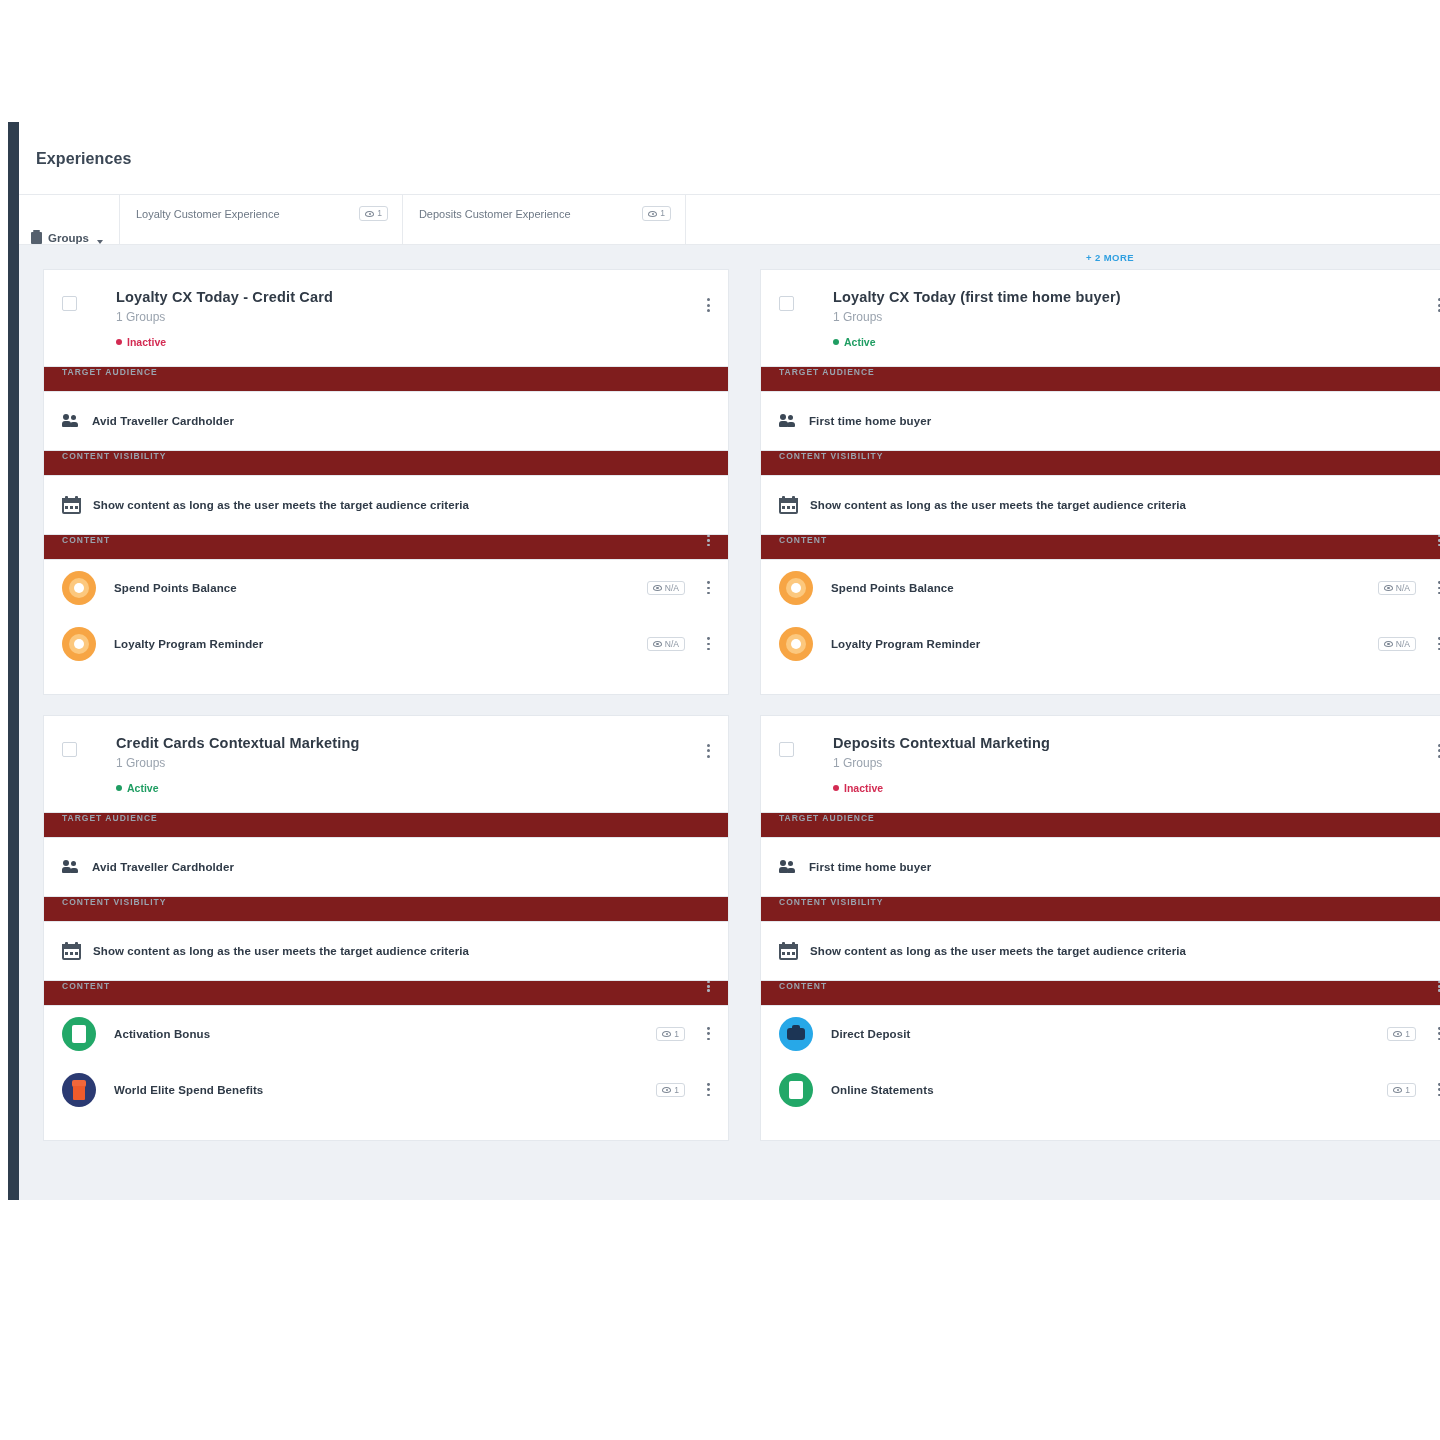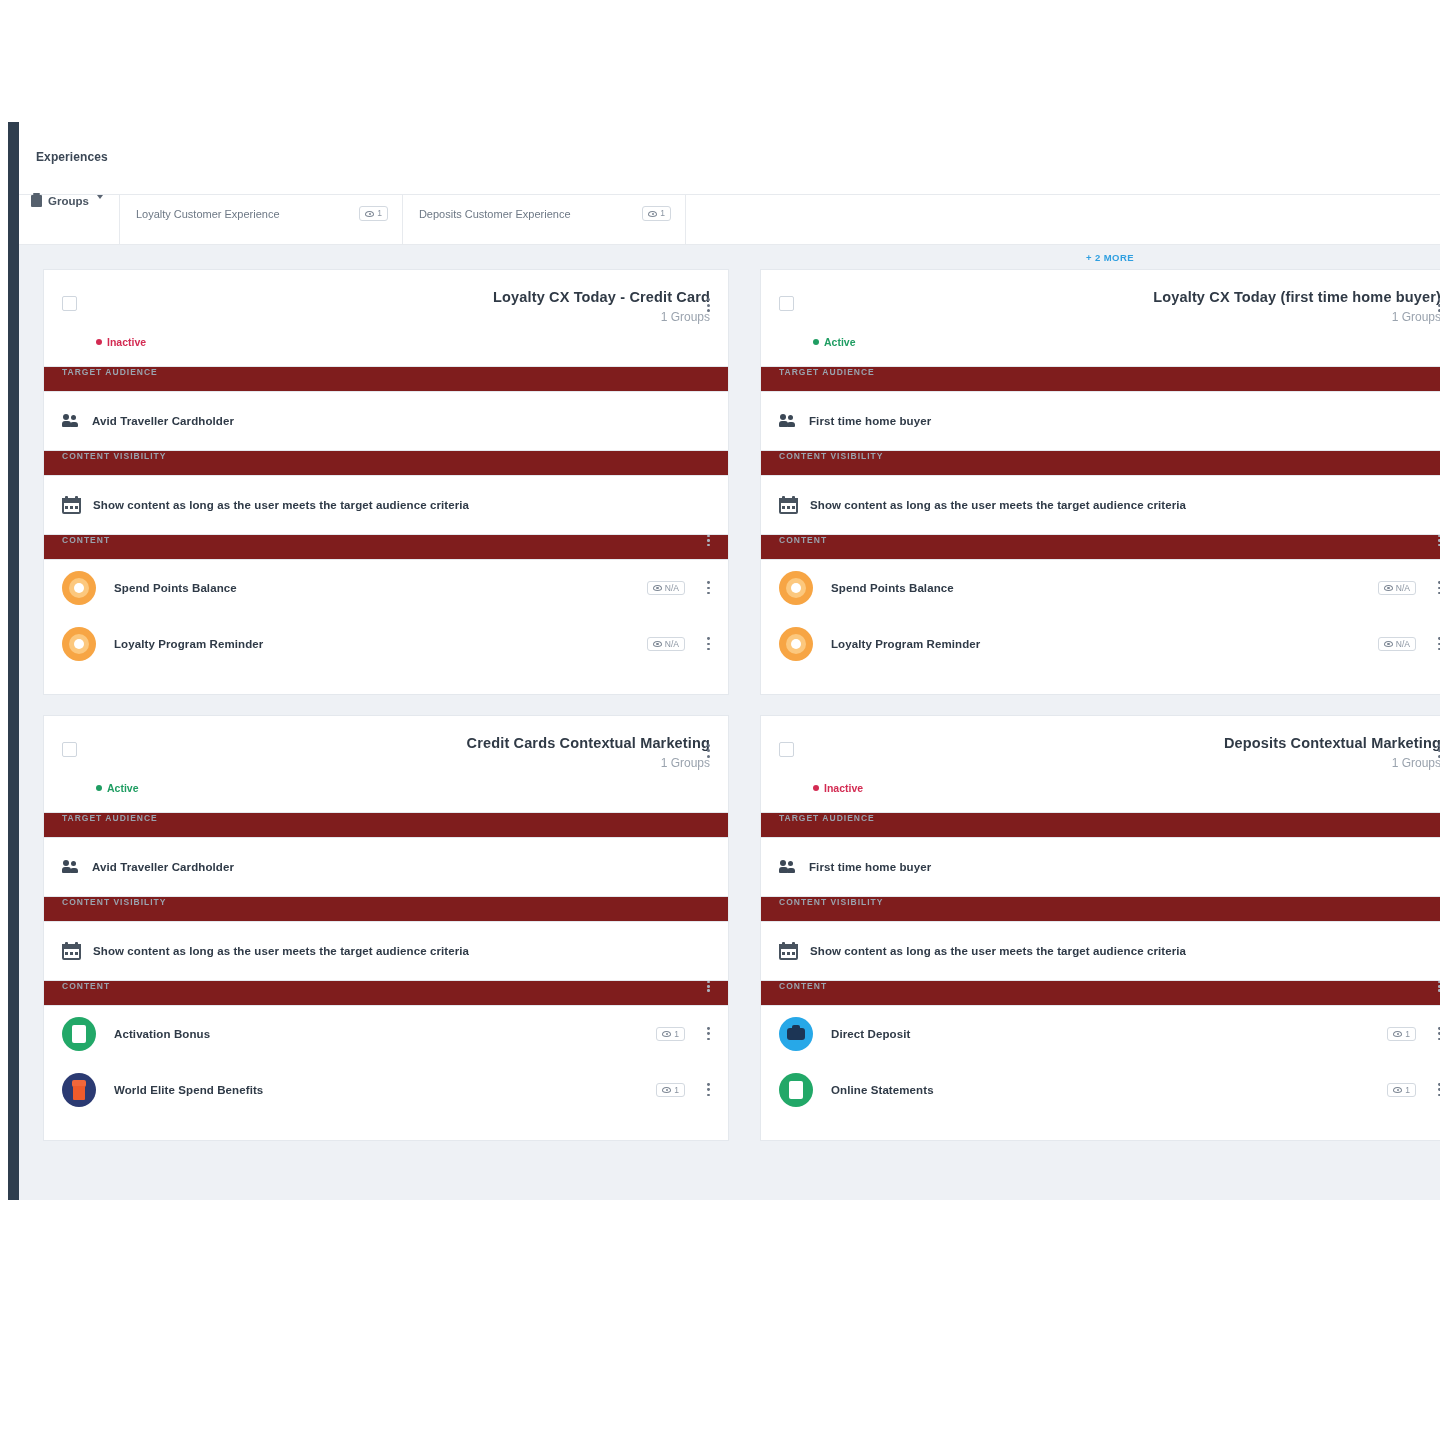--- a/index.html
+++ b/index.html
@@ -37,39 +37,39 @@
     position: absolute;
     left: 19px; top: 0;
     width: 1421px; height: 73px;
     background: #ffffff;
     border-bottom: 1px solid #e7eaee;
     box-sizing: border-box;
   }
   .page-title {
     position: absolute;
     left: 17px; top: 28px;
-    font-size: 12px;
+    font-size: 16px;
     font-weight: bold;
     color: #3b4755;
     letter-spacing: .1px;
   }
   
   .tabbar {
     position: absolute;
     left: 19px; top: 73px;
     width: 1421px; height: 50px;
     background: #ffffff;
     border-bottom: 1px solid #e7eaee;
     box-sizing: border-box;
     display: flex;
     align-items: stretch;
   }
   .groups-chip {
     display: flex;
-    align-items: flex-start;
+    align-items: flex-end;
     gap: 6px;
     padding: 0 16px 0 12px;
     border-right: 1px solid #e7eaee;
     box-sizing: border-box;
     height: 100%;
   }
   .groups-chip .label {
     font-size: 11.5px;
     color: #4a5562;
     font-weight: 600;
@@ -179,24 +179,23 @@
   .spacer24 { height: 24px; }
 
   .card {
     background: #ffffff;
     border: 1px solid #e4e8ed;
     box-sizing: border-box;
     margin-bottom: 20px;
   }
   .card-head {
     position: relative;
-    padding: 20px 18px 18px 16px;
+    padding: 20px 18px 18px 36px;
     min-height: 74px;
     box-sizing: border-box;
-    text-align: right;
   }
   .chk {
     position: absolute;
     left: 18px; top: 26px;
     width: 13px; height: 13px;
     border: 1px solid #cfd6de;
     border-radius: 2px;
     background: #fff;
   }
   .card-title {

